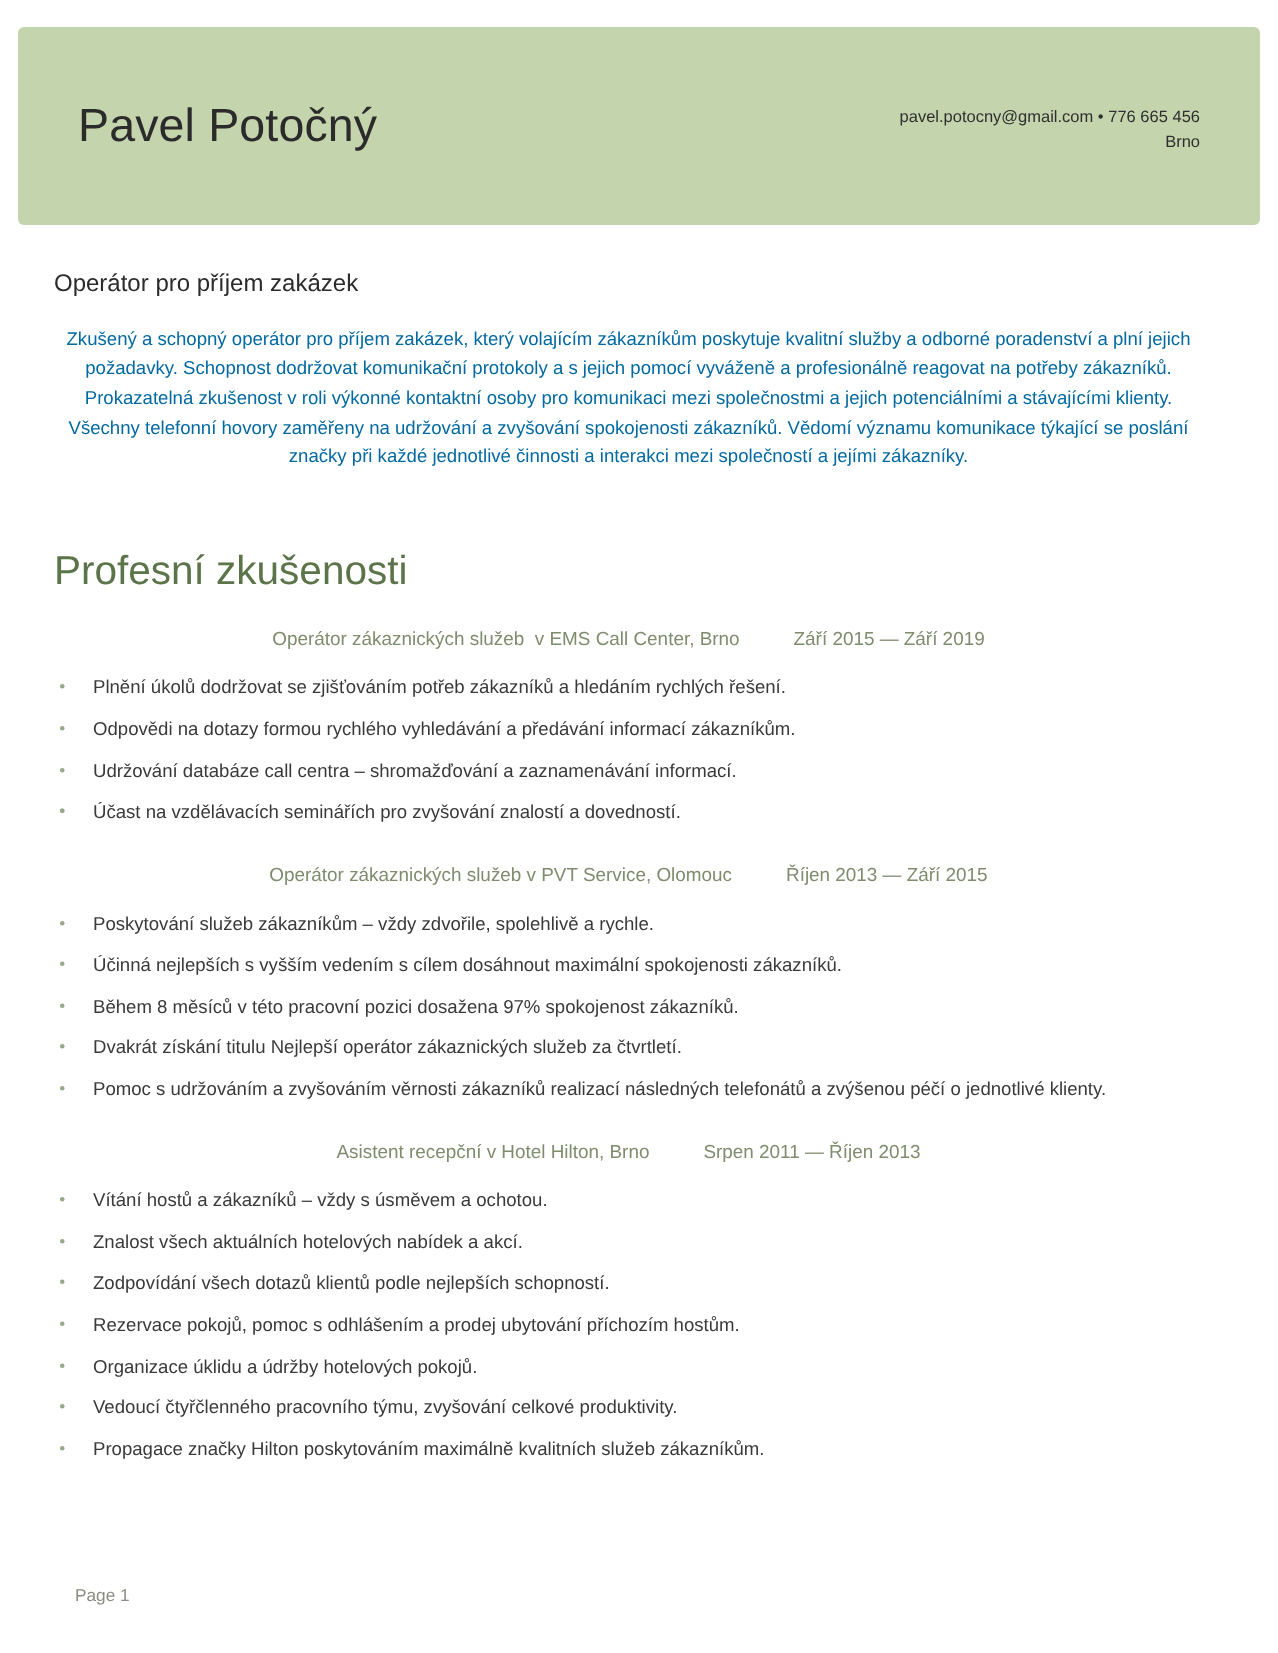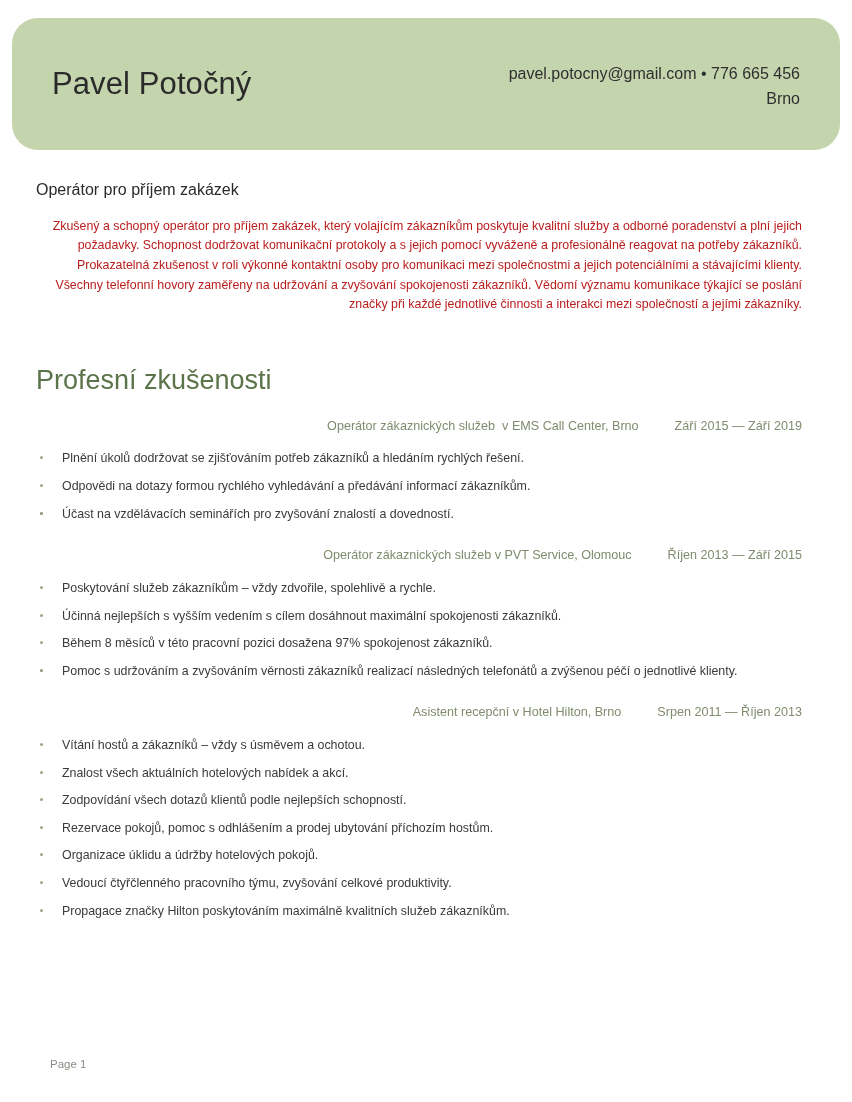--- a/index.html
+++ b/index.html
@@ -24,21 +24,21 @@
   }
 
   
   .header-banner {
     position: absolute;
     left: 12px;
     top: 18px;
     width: 828px;
     height: 132px;
     background: #c4d4ad;
-    border-radius: 26px;
+    border-radius: 4px;
     box-sizing: border-box;
   }
   .header-inner {
     position: absolute;
     left: 40px;
     right: 40px;
     top: 0;
     bottom: 0;
     display: flex;
     align-items: center;
@@ -47,21 +47,21 @@
   .full-name {
     font-size: 31px;
     font-weight: 400;
     color: #2b2b2b;
     letter-spacing: 0.1px;
     line-height: 1.1;
     white-space: nowrap;
   }
   .contact-block {
     text-align: right;
-    font-size: 16px;
+    font-size: 11px;
     color: #2f2f2f;
     line-height: 1.55;
     padding-top: 6px;
   }
   .contact-line {
     display: block;
     white-space: nowrap;
   }
 
   
@@ -75,24 +75,24 @@
   .job-title-headline {
     font-size: 16px;
     font-weight: 400;
     color: #2b2b2b;
     margin: 0 0 16px 0;
     line-height: 1.3;
   }
 
   .summary {
     font-size: 12.4px;
-    color: #b91c1c;
+    color: #0369a1;
     line-height: 1.58;
     margin: 0;
-    text-align: right;
+    text-align: center;
   }
 
   .section {
     margin-top: 50px;
   }
   .section-heading {
     font-size: 27px;
     font-weight: 400;
     color: #5c7449;
     margin: 0 0 22px 0;
@@ -101,21 +101,21 @@
 
   .entry {
     margin-bottom: 2px;
   }
   .entry + .entry {
     margin-top: 24px;
   }
   .entry-header {
     display: flex;
     align-items: baseline;
-    justify-content: flex-end;
+    justify-content: center;
     gap: 36px;
   }
   .entry-role {
     font-size: 12.6px;
     color: #7f8c6d;
     line-height: 1.4;
     white-space: pre;
   }
   .entry-dates {
     font-size: 12.6px;
@@ -187,35 +187,35 @@
 
       <div id="entries">
           <div class="entry">
             <div class="entry-header">
               <div class="entry-role">Operátor zákaznických služeb  v EMS Call Center, Brno</div>
               <div class="entry-dates">Září 2015 — Září 2019</div>
             </div>
             <ul class="bullets">
               <li><span class="bullet-dot"></span><span>Plnění úkolů dodržovat se zjišťováním potřeb zákazníků a hledáním rychlých řešení.</span></li>
               <li><span class="bullet-dot"></span><span>Odpovědi na dotazy formou rychlého vyhledávání a předávání informací zákazníkům.</span></li>
-              <li><span class="bullet-dot"></span></li>
+              <li><span class="bullet-dot"></span><span>Udržování databáze call centra – shromažďování a zaznamenávání informací.</span></li>
               <li><span class="bullet-dot"></span></li>
               <li><span class="bullet-dot"></span><span>Účast na vzdělávacích seminářích pro zvyšování znalostí a dovedností.</span></li>
             </ul>
           </div>
           <div class="entry">
             <div class="entry-header">
               <div class="entry-role">Operátor zákaznických služeb v PVT Service, Olomouc</div>
               <div class="entry-dates">Říjen 2013 — Září 2015</div>
             </div>
             <ul class="bullets">
               <li><span class="bullet-dot"></span><span>Poskytování služeb zákazníkům – vždy zdvořile, spolehlivě a rychle.</span></li>
               <li><span class="bullet-dot"></span><span>Účinná nejlepších s vyšším vedením s cílem dosáhnout maximální spokojenosti zákazníků.</span></li>
               <li><span class="bullet-dot"></span><span>Během 8 měsíců v této pracovní pozici dosažena 97% spokojenost zákazníků.</span></li>
-              <li><span class="bullet-dot"></span></li>
+              <li><span class="bullet-dot"></span><span>Dvakrát získání titulu Nejlepší operátor zákaznických služeb za čtvrtletí.</span></li>
               <li><span class="bullet-dot"></span><span>Pomoc s udržováním a zvyšováním věrnosti zákazníků realizací následných telefonátů a zvýšenou péčí o jednotlivé klienty.</span></li>
             </ul>
           </div>
           <div class="entry">
             <div class="entry-header">
               <div class="entry-role">Asistent recepční v Hotel Hilton, Brno</div>
               <div class="entry-dates">Srpen 2011 — Říjen 2013</div>
             </div>
             <ul class="bullets">
               <li><span class="bullet-dot"></span><span>Vítání hostů a zákazníků – vždy s úsměvem a ochotou.</span></li>

